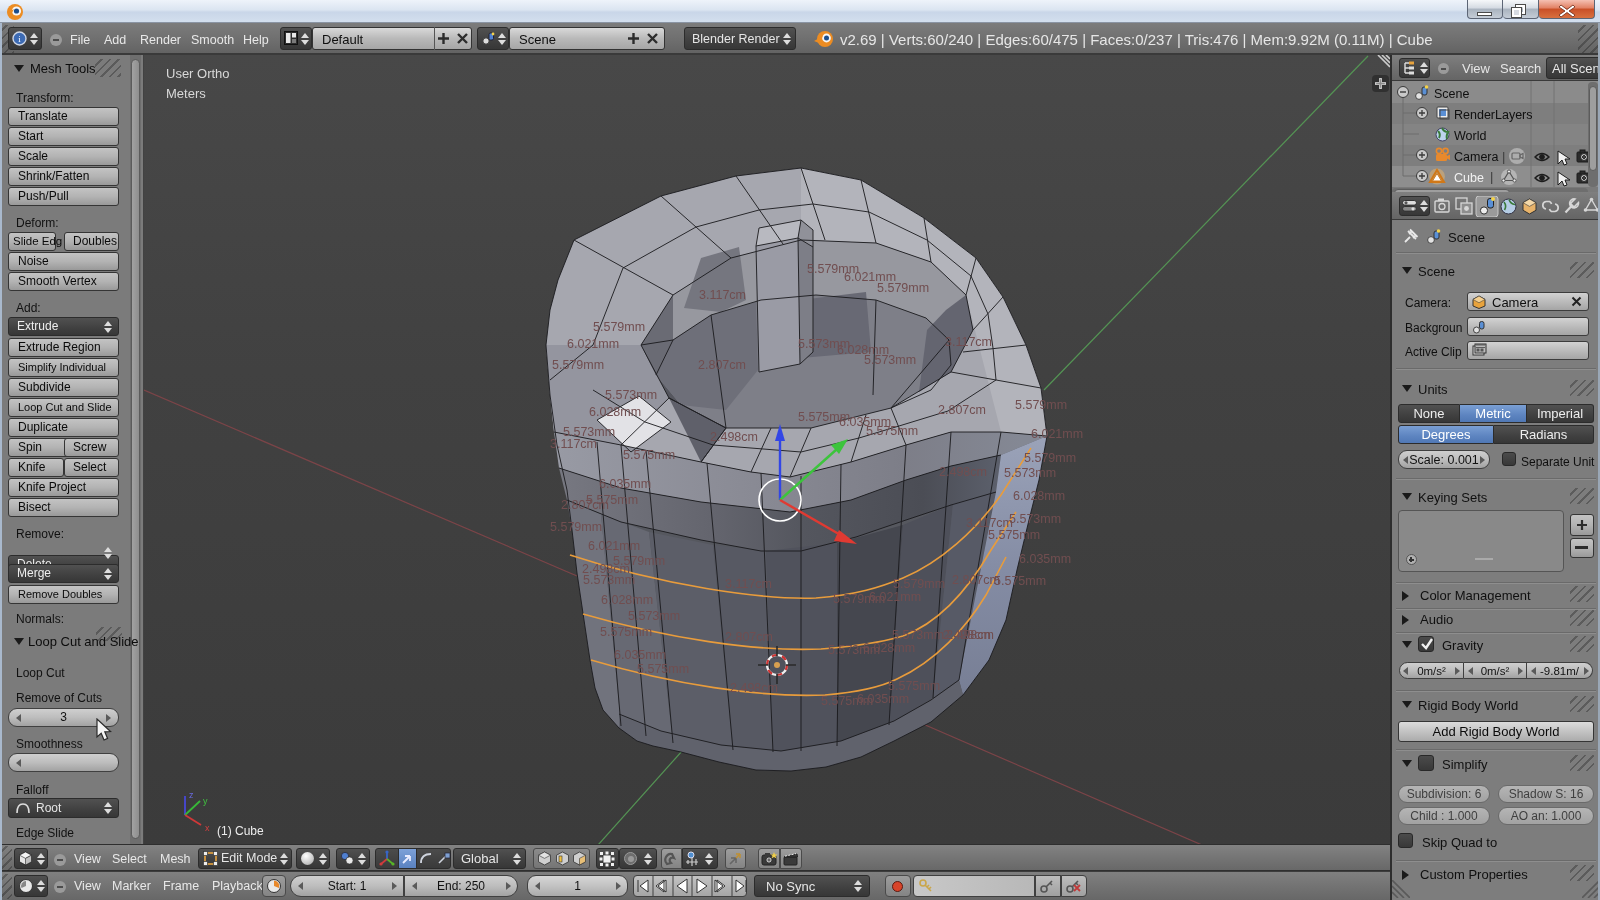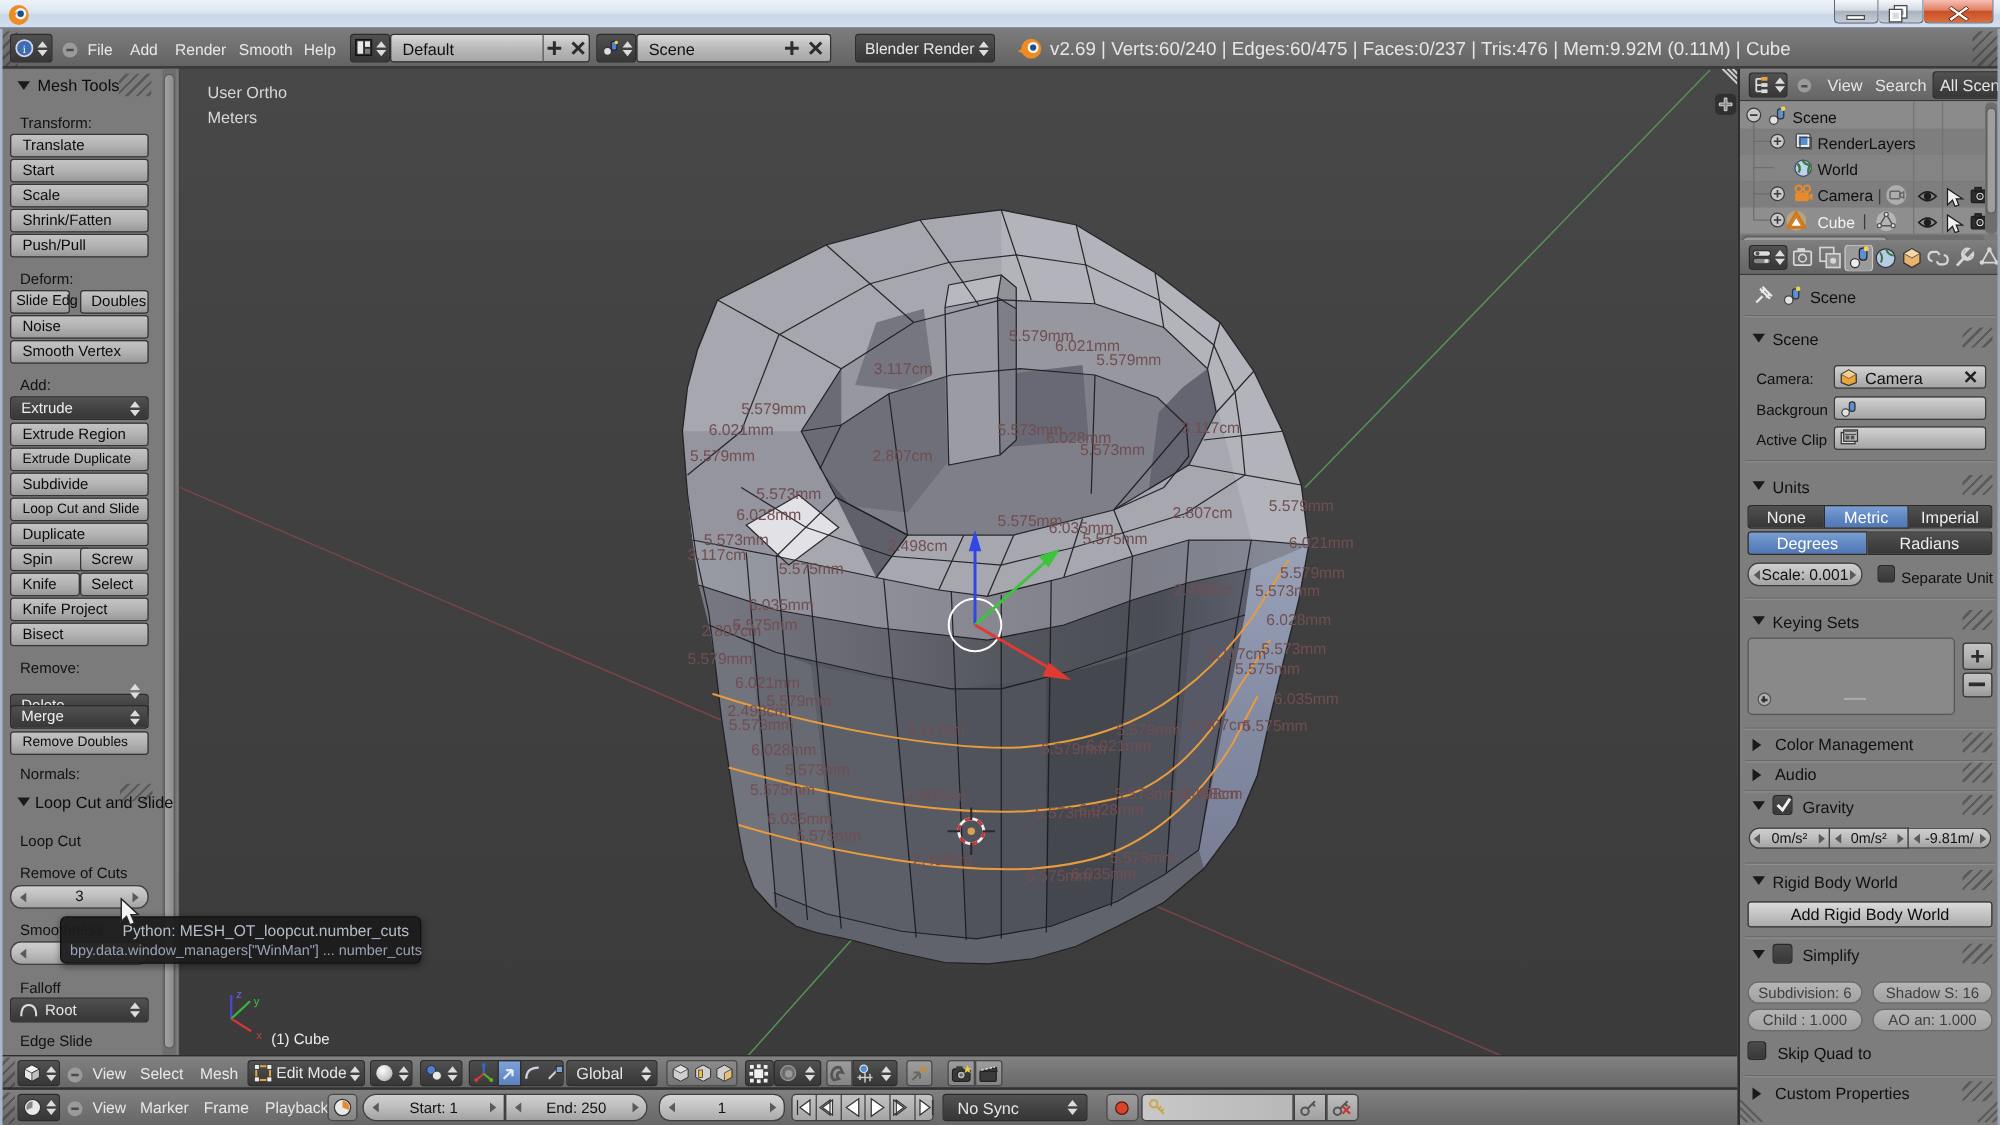--- a/index.html
+++ b/index.html
@@ -374,21 +374,21 @@
   <div class="tslbl" style="top:161px">Deform:</div>
   <div class="tsbtn btn" style="top:177px;width:48px;padding-left:4px;font-size:11.5px">Slide Edg</div>
   <div class="tsbtn btn" style="top:177px;left:64px;width:55px;padding-left:8px">Doubles</div>
   <div class="tsbtn btn" style="top:197px">Noise</div>
   <div class="tsbtn btn" style="top:217px">Smooth Vertex</div>
 
   <div class="tslbl" style="top:246px">Add:</div>
   <div class="tsbtn btnd" style="top:262px;line-height:17px;padding-left:8px">Extrude</div>
   <div class="updn" style="left:104px;top:266px"></div>
   <div class="tsbtn btn" style="top:283px">Extrude Region</div>
-  <div class="tsbtn btn" style="top:303px;font-size:11px">Extrude Duplicate</div>
+  <div class="tsbtn btn" style="top:303px;font-size:11px">Simplify Individual</div>
   <div class="tsbtn btn" style="top:323px">Subdivide</div>
   <div class="tsbtn btn" style="top:343px;font-size:11px">Loop Cut and Slide</div>
   <div class="tsbtn btn" style="top:363px">Duplicate</div>
   <div class="tsbtn btn" style="top:383px;width:64px">Spin</div>
   <div class="tsbtn btn" style="top:383px;left:64px;width:55px;padding-left:8px">Screw</div>
   <div class="tsbtn btn" style="top:403px;width:56px">Knife</div>
   <div class="tsbtn btn" style="top:403px;left:64px;width:55px;padding-left:8px">Select</div>
   <div class="tsbtn btn" style="top:423px">Knife Project</div>
   <div class="tsbtn btn" style="top:443px">Bisect</div>
 
@@ -918,22 +918,18 @@
         </svg>
     <svg class="abs" style="left:190px;top:688px" width="18" height="18" viewBox="0 0 18 18">
           <path d="M18 6 L6 18 M18 12 L12 18 M18 0 L0 18" stroke="#5a5a5a" stroke-width="1.6"></path>
         </svg>
   </div>
 </div>
 
 <div class="abs" style="left:0;top:23px;width:2px;height:877px;background:#a9b9cd;z-index:40"></div>
 <div class="abs" style="left:1598px;top:23px;width:2px;height:877px;background:#9aa7b6;z-index:40"></div>
 
-<div class="abs" style="left:48px;top:733px;width:289px;height:38px;background:rgba(28,28,28,0.94);border:1px solid #101010;border-radius:5px;box-shadow:0 2px 6px rgba(0,0,0,.4)">
-  <div class="abs" style="left:49px;top:4px;font-size:12.5px;color:#b6bdc9">Python: MESH_OT_loopcut.number_cuts</div>
-  <div class="abs" style="left:7px;top:21px;font-size:11.5px;color:#9aa4b8">bpy.data.window_managers["WinMan"] ... number_cuts</div>
-</div>
 
 <svg class="abs" style="left:93px;top:718px" width="22" height="26" viewBox="0 0 22 26">
   <path d="M4 1 L4 19 L8.2 15.2 L11 22 L14.6 20.4 L11.8 13.8 L17.5 13.5 Z" fill="#f4f4f4" stroke="#2a2a2a" stroke-width="1.2"></path>
 </svg>
 
 </div>
 
 </body></html>

